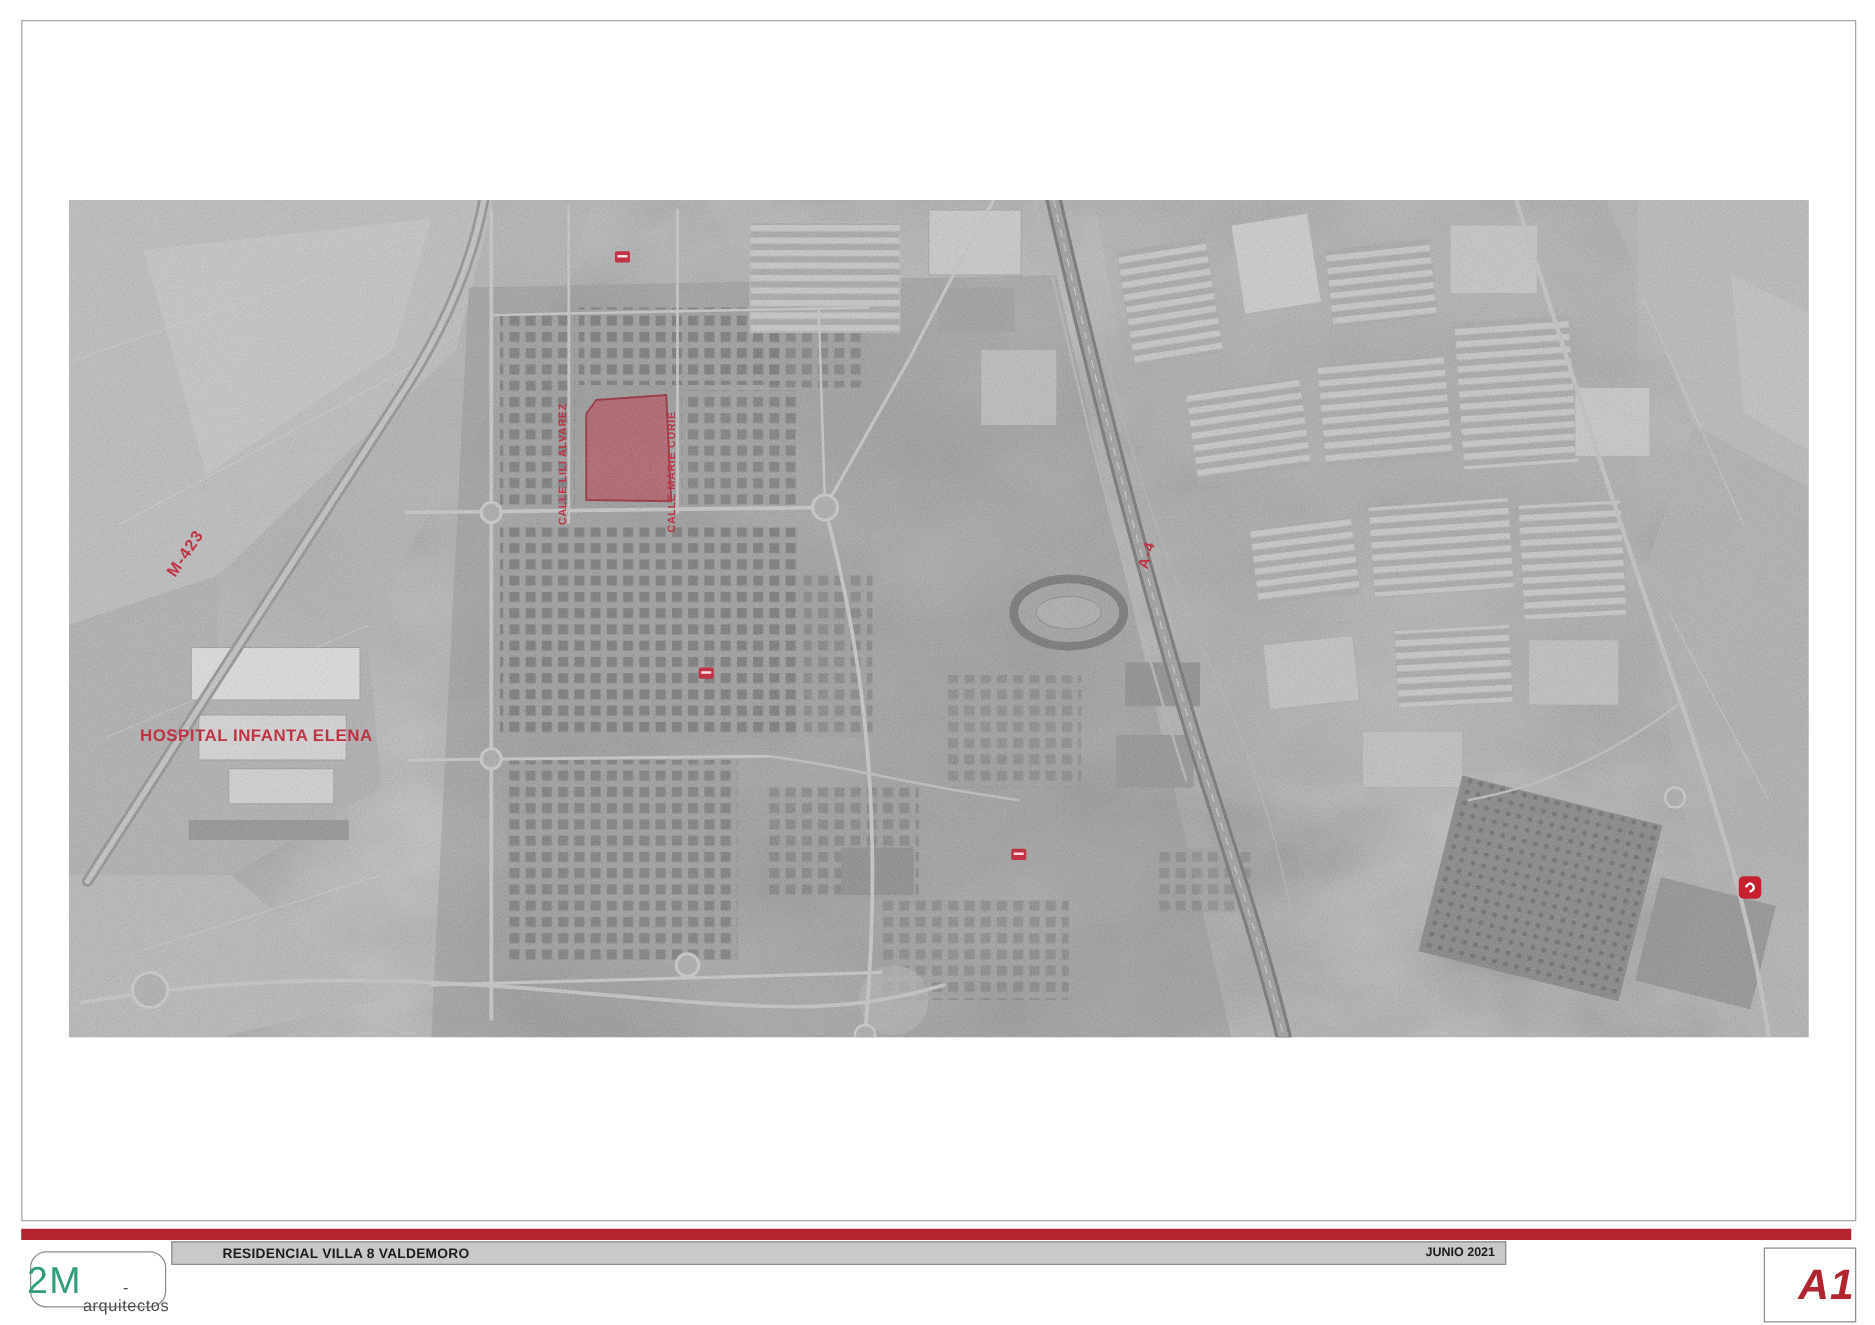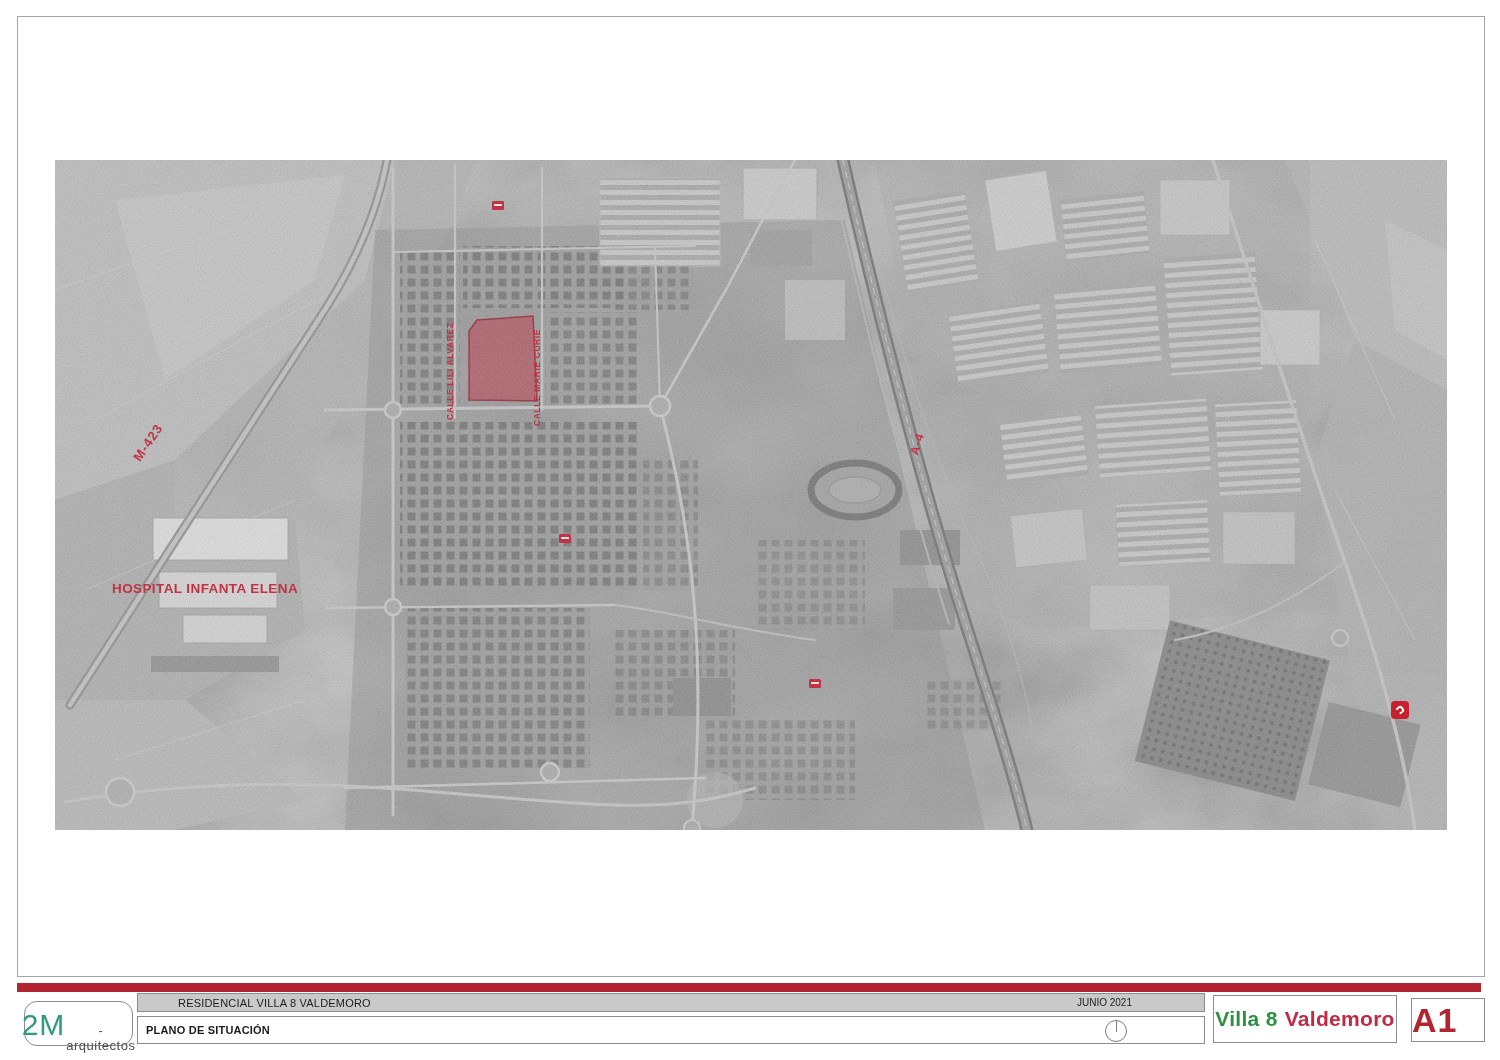--- a/index.html
+++ b/index.html
@@ -27,30 +27,30 @@
   .poi-3{left:754px;top:519px;}
   .logo-badge{position:absolute;left:1336px;top:541px;width:18px;height:18px;background:#c8202f;border-radius:4px;display:flex;align-items:center;justify-content:center;}
   .logo-badge .arc{width:8px;height:8px;border:2.5px solid #ffffff;border-radius:50%;border-left-color:transparent;transform:rotate(-40deg);}
   
   .redbar{position:absolute;left:17px;top:983px;width:1464px;height:9px;background:var(--accent_red,#b2242f);}
   .tb-box{position:absolute;background:#ffffff;border:1px solid #8c8c8c;display:flex;align-items:center;}
   .logo-box{left:24px;top:1001px;width:109px;height:45px;justify-content:center;gap:1px;align-items:baseline;padding-top:6px;border-radius:13px;}
   .logo-box .brand{font-size:30px;color:var(--brand_green,#2f9e78);letter-spacing:1px;font-weight:normal;}
   .logo-box .suffix{font-size:13px;color:#4c4c4c;letter-spacing:.5px;text-align:center;}
   .gray-bar{left:137px;top:993px;width:1068px;height:19px;background:#c9c9c9;justify-content:space-between;padding:0 8px;}
-  .gray-bar .ttl{font-size:11px;font-weight:normal;color:#1c1c1c;letter-spacing:.2px;padding-left:32px;}
-  .gray-bar .date{font-size:10px;font-weight:normal;color:#1c1c1c;margin-right:64px;}
+  .gray-bar .ttl{font-size:11px;font-weight:bold;color:#1c1c1c;letter-spacing:.2px;padding-left:32px;}
+  .gray-bar .date{font-size:10px;font-weight:bold;color:#1c1c1c;}
   .white-bar{left:137px;top:1016px;width:1068px;height:28px;padding:0 8px;}
   .white-bar .ttl{font-size:11px;font-weight:bold;color:#1c1c1c;letter-spacing:.2px;}
   .north{position:absolute;left:967px;top:3px;width:22px;height:22px;border:1px solid #7c7c7c;border-radius:50%;}
   .north .needle{position:absolute;left:10px;top:0;width:1px;height:11px;background:#7c7c7c;}
   .villa-box{left:1213px;top:995px;width:184px;height:48px;justify-content:center;gap:7px;}
   .villa-box .p1{font-size:21px;font-weight:bold;color:var(--villa_green,#2e9142);letter-spacing:.3px;}
   .villa-box .p2{font-size:21px;font-weight:bold;color:var(--valdemoro_red,#c32940);letter-spacing:.3px;}
-  .a1-box{left:1411px;top:998px;width:74px;height:44px;justify-content:flex-start;}
+  .a1-box{left:1411px;top:998px;width:74px;height:60px;justify-content:flex-end;font-style:italic;}
   .a1-box span{font-size:34px;font-weight:bold;color:var(--accent_red,#b2242f);letter-spacing:1px;}
 </style>
 </head>
 <body>
 
 <div class="sheet">
   <div class="frame"></div>
 
   <div class="map">
     <svg viewBox="0 0 1392 670" preserveAspectRatio="none">
@@ -202,28 +202,18 @@
   <div class="tb-box logo-box">
     <span class="brand">2M</span>
     <span class="suffix">-arquitectos</span>
   </div>
 
   <div class="tb-box gray-bar">
     <span class="ttl">RESIDENCIAL VILLA 8 VALDEMORO</span>
     <span class="date">JUNIO 2021</span>
   </div>
 
-  <div class="tb-box white-bar">
-    <span class="ttl">PLANO DE SITUACIÓN</span>
-    <span class="north">
-        <span class="needle"></span>
-      </span>
-  </div>
-
-  <div class="tb-box villa-box">
-    <span class="p1">Villa 8</span>
-    <span class="p2">Valdemoro</span>
-  </div>
+
 
   <div class="tb-box a1-box">
     <span>A1</span>
   </div>
 </div>
 
 </body></html>

